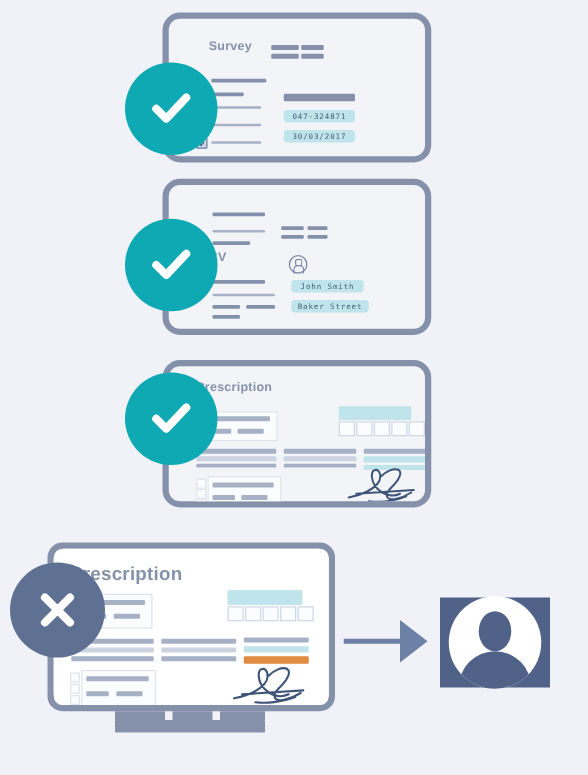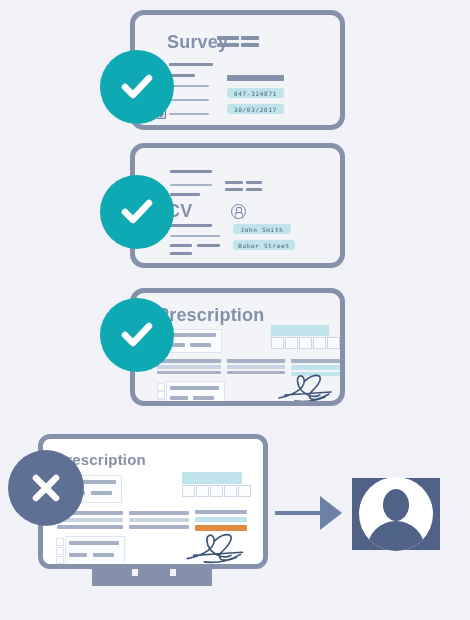--- a/index.html
+++ b/index.html
@@ -17,21 +17,21 @@
     position:absolute;
     border:5px solid #8591ab;
     border-radius:14px;
     background:#f2f4f8;
     box-sizing:border-box;
   }
   .card-inner{position:absolute;inset:0;overflow:hidden;border-radius:9px;}
 
   .title{
     position:absolute;
-    font-size:18px;
+    font-size:10px;
     font-weight:bold;
     color:#8591ab;
     letter-spacing:.2px;
     white-space:nowrap;
   }
 
   
   .bar{position:absolute;border-radius:1px;}
 
   

